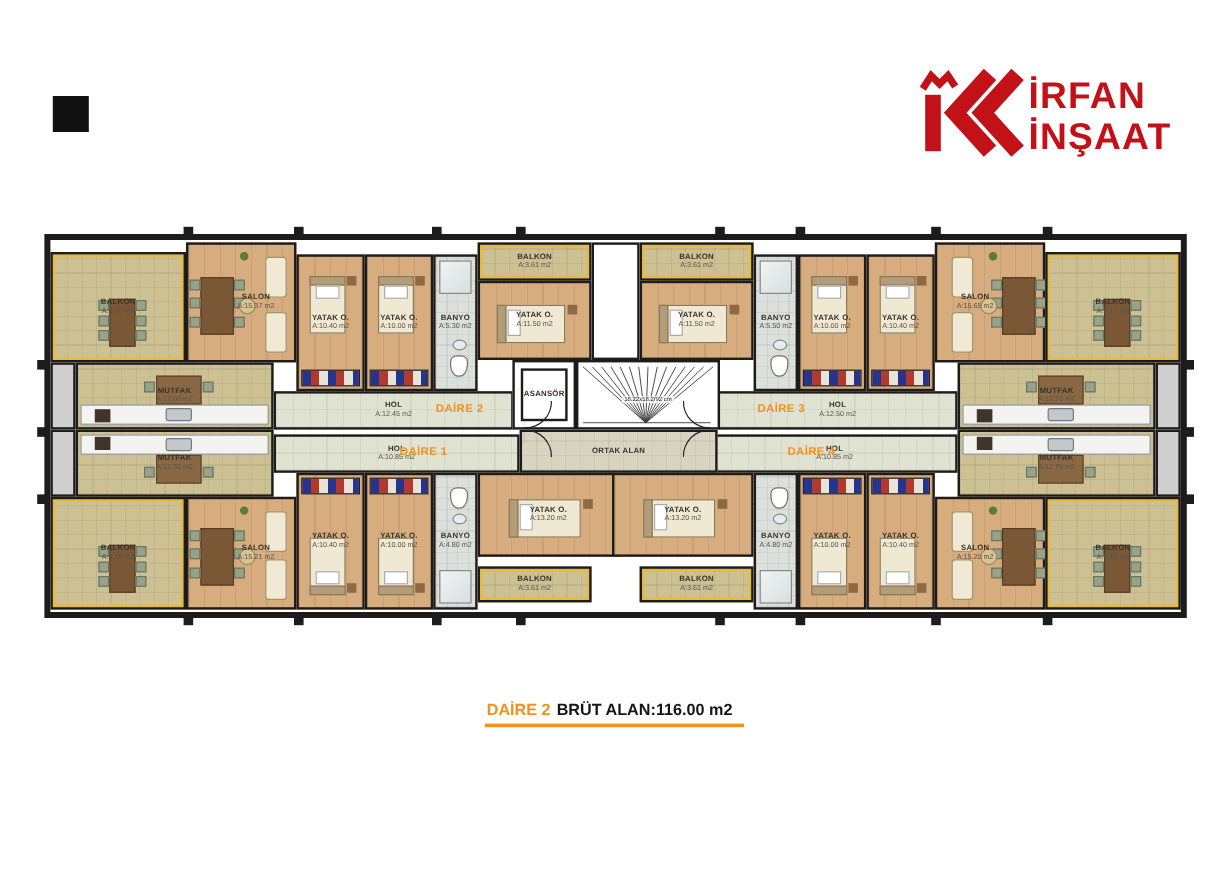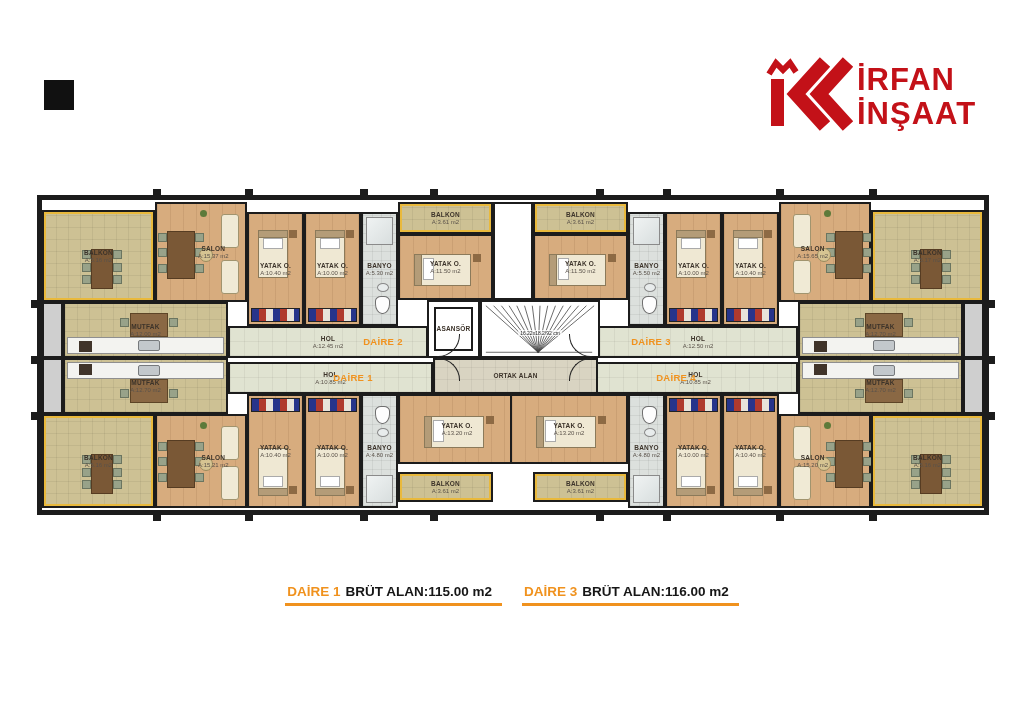--- a/index.html
+++ b/index.html
@@ -518,15 +518,14 @@
     <div style="position: absolute; left: 831px; bottom: -7px; width: 8px; height: 9px; background: var(--wall); z-index: 2;"></div>
     <div style="position: absolute; left: -7px; top: 104px; width: 9px; height: 8px; background: var(--wall); z-index: 2;"></div>
     <div style="position: absolute; right: -7px; top: 104px; width: 9px; height: 8px; background: var(--wall); z-index: 2;"></div>
     <div style="position: absolute; left: -7px; top: 160px; width: 9px; height: 8px; background: var(--wall); z-index: 2;"></div>
     <div style="position: absolute; right: -7px; top: 160px; width: 9px; height: 8px; background: var(--wall); z-index: 2;"></div>
     <div style="position: absolute; left: -7px; top: 216px; width: 9px; height: 8px; background: var(--wall); z-index: 2;"></div>
     <div style="position: absolute; right: -7px; top: 216px; width: 9px; height: 8px; background: var(--wall); z-index: 2;"></div>
   </div>
 
 <div id="legend">
-    <div class="leg"><span class="d">DAİRE 1</span><span>BRÜT ALAN:115.00 m2</span></div>
-    <div class="leg"><span class="d">DAİRE 3</span><span>BRÜT ALAN:116.00 m2</span></div>
+    <div class="leg"><span class="d">DAİRE 2</span><span>BRÜT ALAN:116.00 m2</span></div>
   </div>
 
 </body></html>

